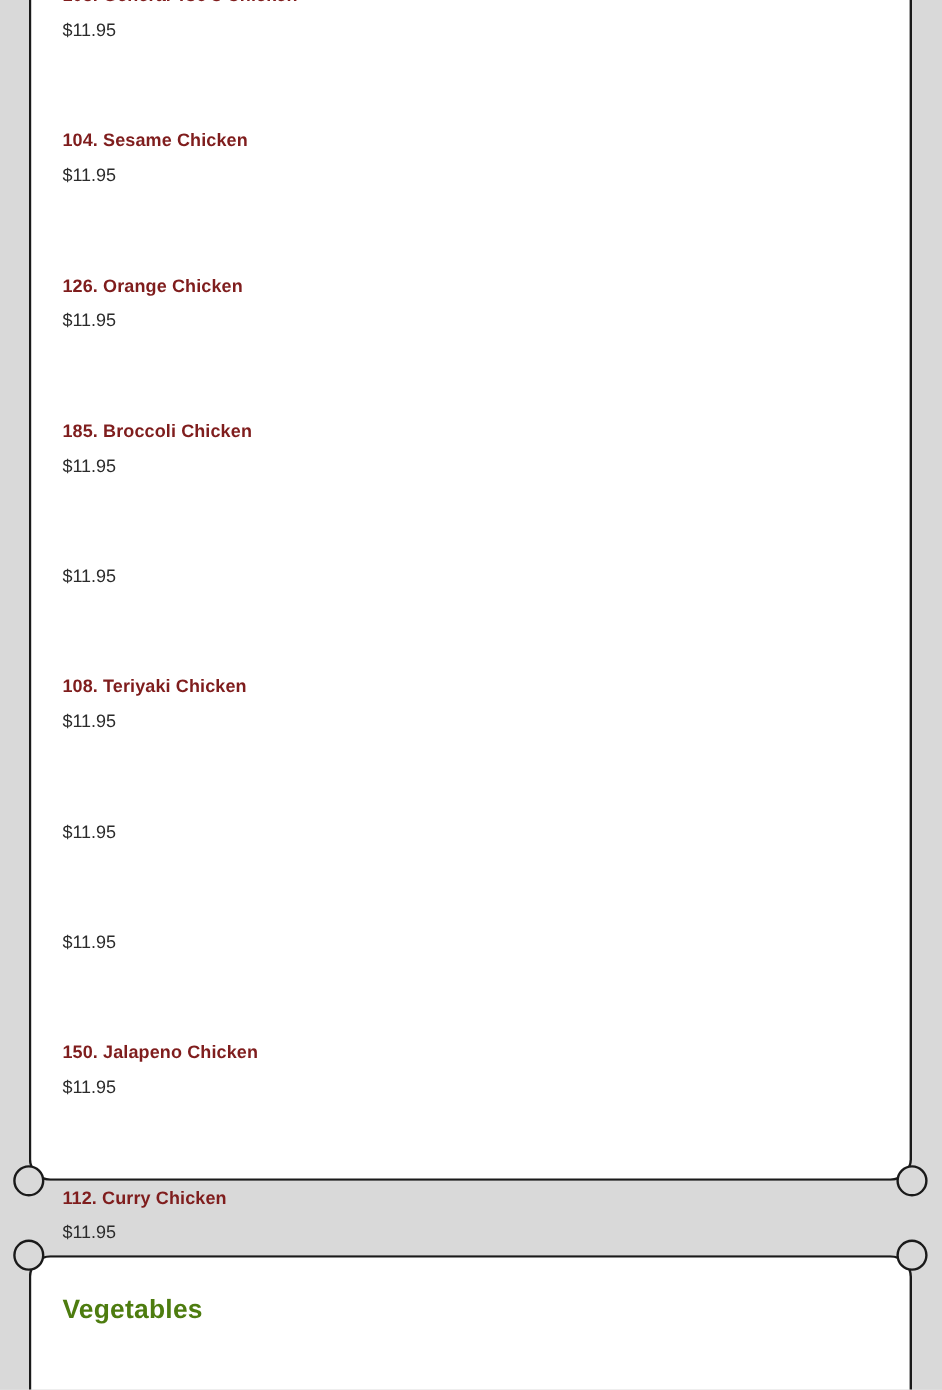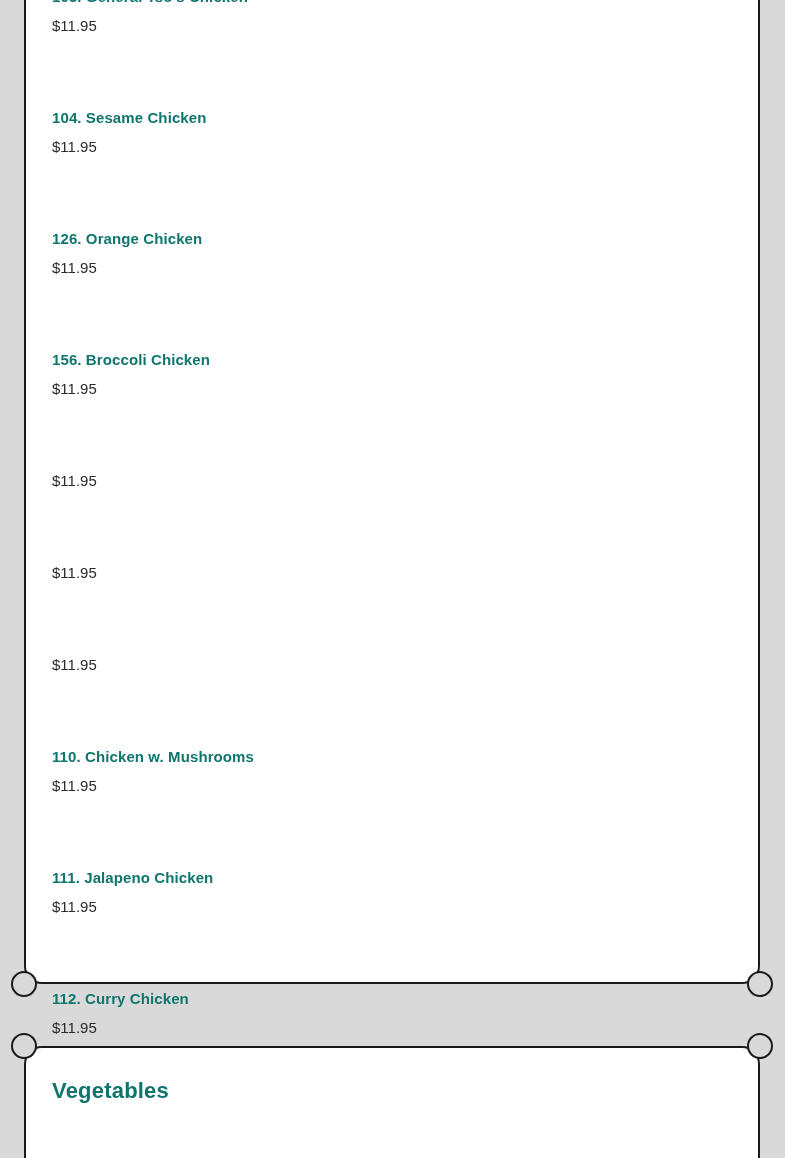--- a/index.html
+++ b/index.html
@@ -71,35 +71,35 @@
   .item {
     padding-top: 0;
   }
   .item + .item {
     margin-top: 74px;
   }
 
   .item-name {
     font-size: 15px;
     font-weight: bold;
-    color: #0f766e;
+    color: #7f1d1d;
     line-height: 1.2;
     letter-spacing: 0.1px;
   }
   .item-price {
     font-size: 15px;
     color: #2b2b2b;
     line-height: 1.2;
     margin-top: 11px;
   }
 
   .section-title {
     font-size: 22px;
     font-weight: bold;
-    color: #0f766e;
+    color: #4d7c0f;
     padding: 30px 26px 0 26px;
     letter-spacing: 0.2px;
   }
 </style>
 </head>
 <body>
 
 <div class="page">
 
   <div class="card card-chicken">
@@ -117,43 +117,43 @@
         <div class="item-name">104. Sesame Chicken</div>
         <div class="item-price">$11.95</div>
       </div>
 
       <div class="item">
         <div class="item-name">126. Orange Chicken</div>
         <div class="item-price">$11.95</div>
       </div>
 
       <div class="item">
-        <div class="item-name">156. Broccoli Chicken</div>
+        <div class="item-name">185. Broccoli Chicken</div>
+        <div class="item-price">$11.95</div>
+      </div>
+
+      <div class="item">
+        <div class="item-price">$11.95</div>
+      </div>
+
+      <div class="item">
+        <div class="item-name">108. Teriyaki Chicken</div>
         <div class="item-price">$11.95</div>
       </div>
 
       <div class="item">
         <div class="item-price">$11.95</div>
       </div>
 
       <div class="item">
         <div class="item-price">$11.95</div>
       </div>
 
       <div class="item">
-        <div class="item-price">$11.95</div>
-      </div>
-
-      <div class="item">
-        <div class="item-name">110. Chicken w. Mushrooms</div>
-        <div class="item-price">$11.95</div>
-      </div>
-
-      <div class="item">
-        <div class="item-name">111. Jalapeno Chicken</div>
+        <div class="item-name">150. Jalapeno Chicken</div>
         <div class="item-price">$11.95</div>
       </div>
 
       <div class="item">
         <div class="item-name">112. Curry Chicken</div>
         <div class="item-price">$11.95</div>
       </div>
 
     </div>
   </div>

